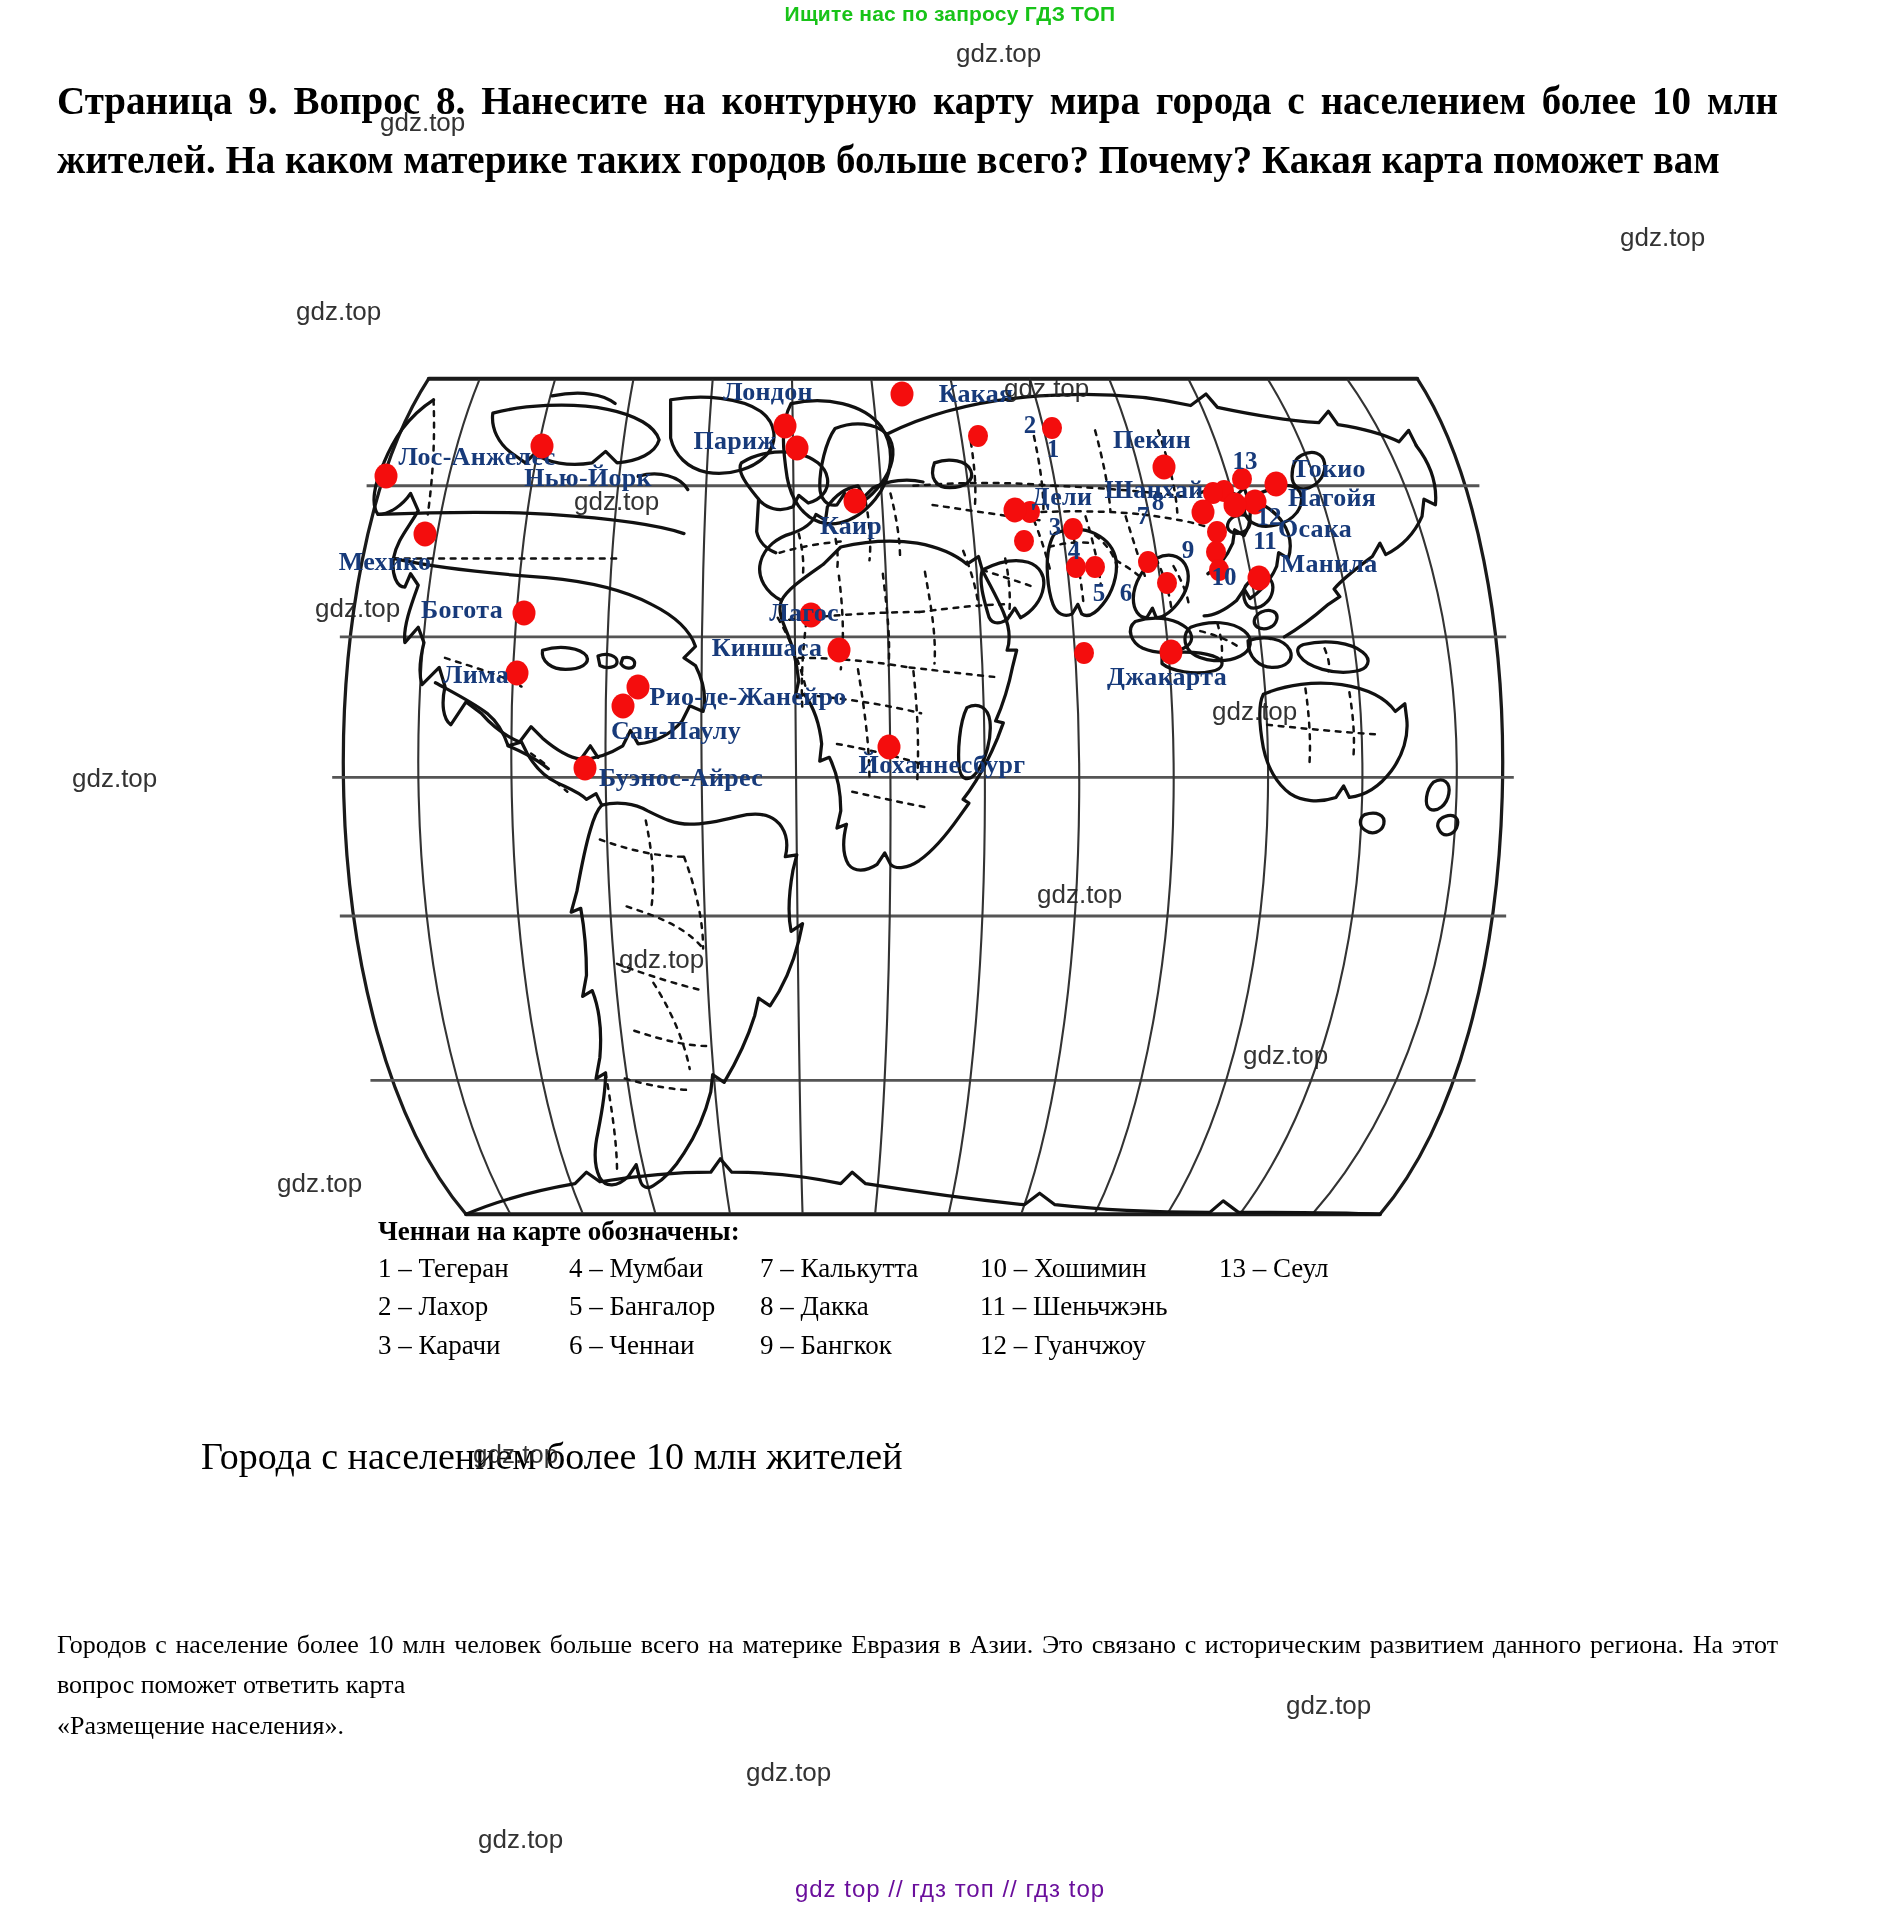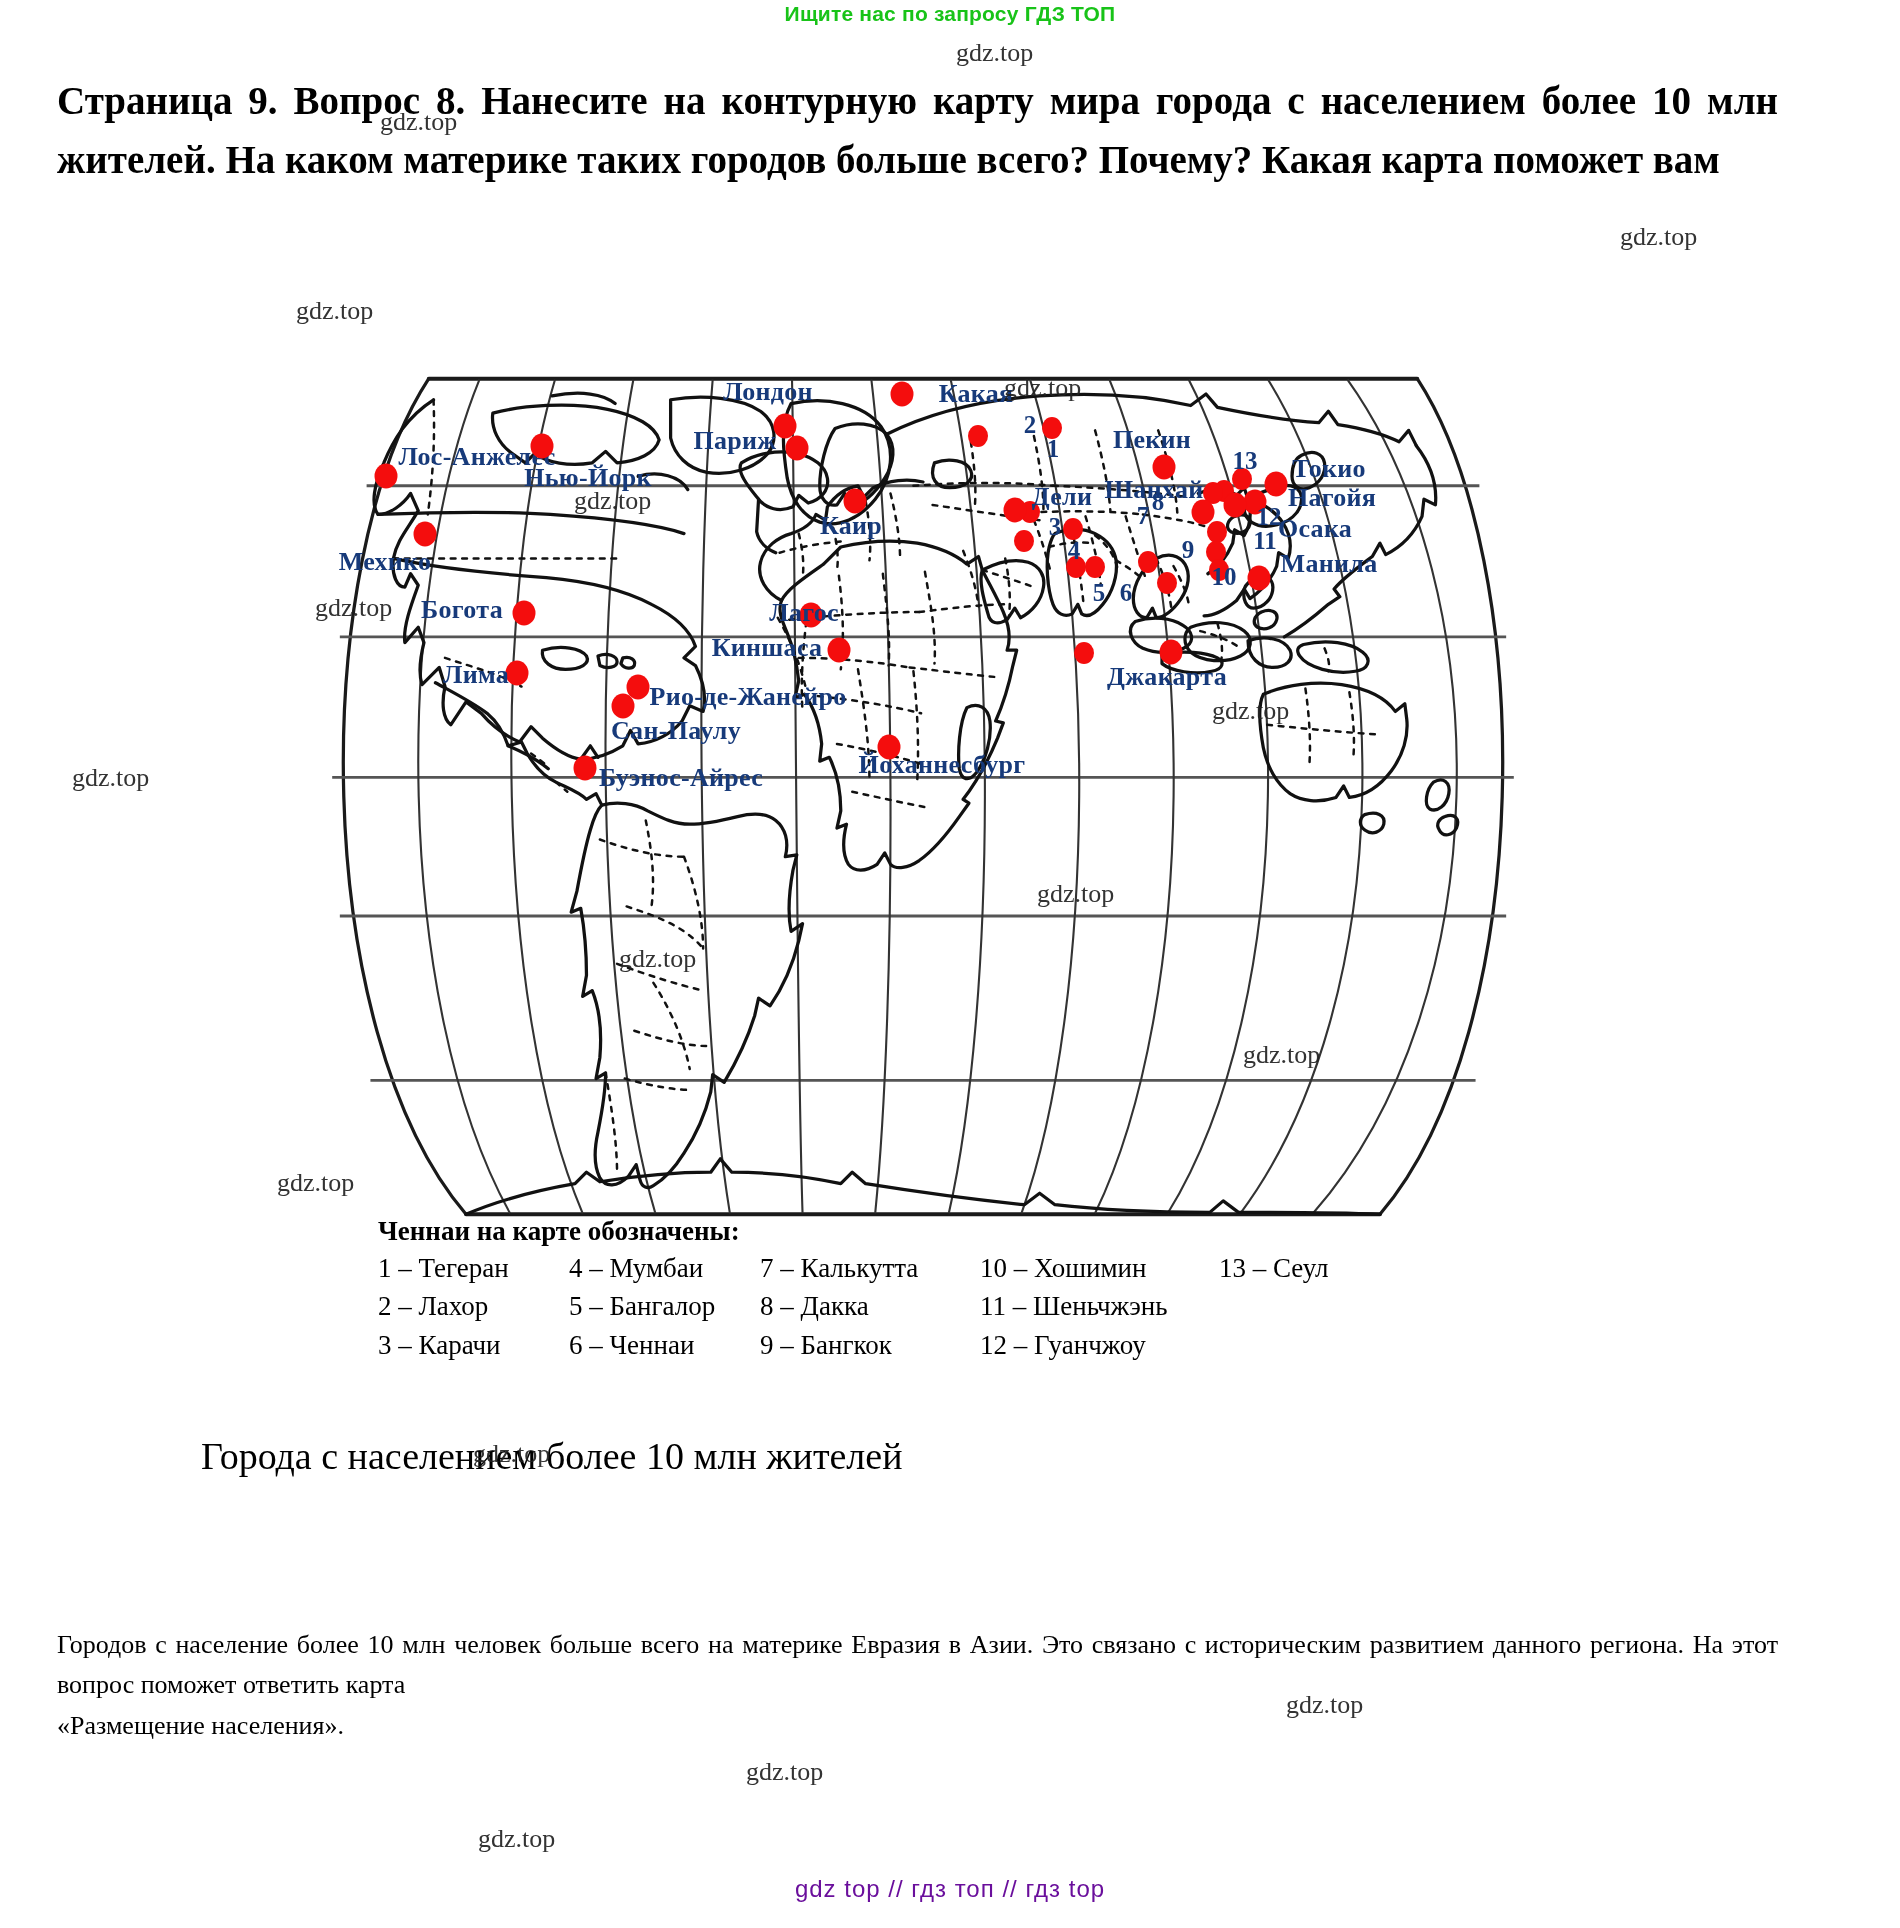--- a/index.html
+++ b/index.html
@@ -90,21 +90,21 @@
   
   .footer{
     position:absolute;left:0;top:1875px;width:1900px;text-align:center;
     font-family:"Liberation Sans", sans-serif;
     font-size:24px;color:#6a0f9c;letter-spacing:1px;
   }
 
   
   .wm{
     position:absolute;white-space:nowrap;
-    font-family:Liberation Serif, serif;
+    font-family:Liberation Sans, sans-serif;
     font-size:26px;color:#222;opacity:.92;
   }
 </style>
 </head>
 <body>
 
 <div class="promo">Ищите нас по запросу ГДЗ ТОП</div>
 
 <div class="question">
   <span>Страница 9. Вопрос 8. Нанесите на контурную карту мира города с населением более 10 млн жителей. На каком материке таких городов больше всего? Почему? Какая карта поможет вам</span>

